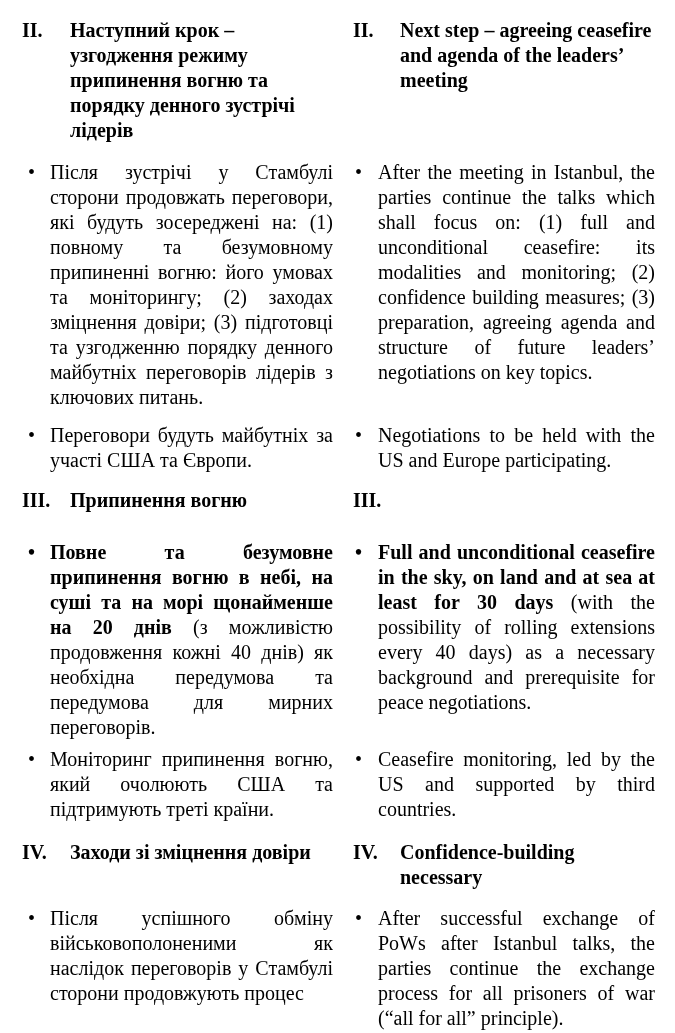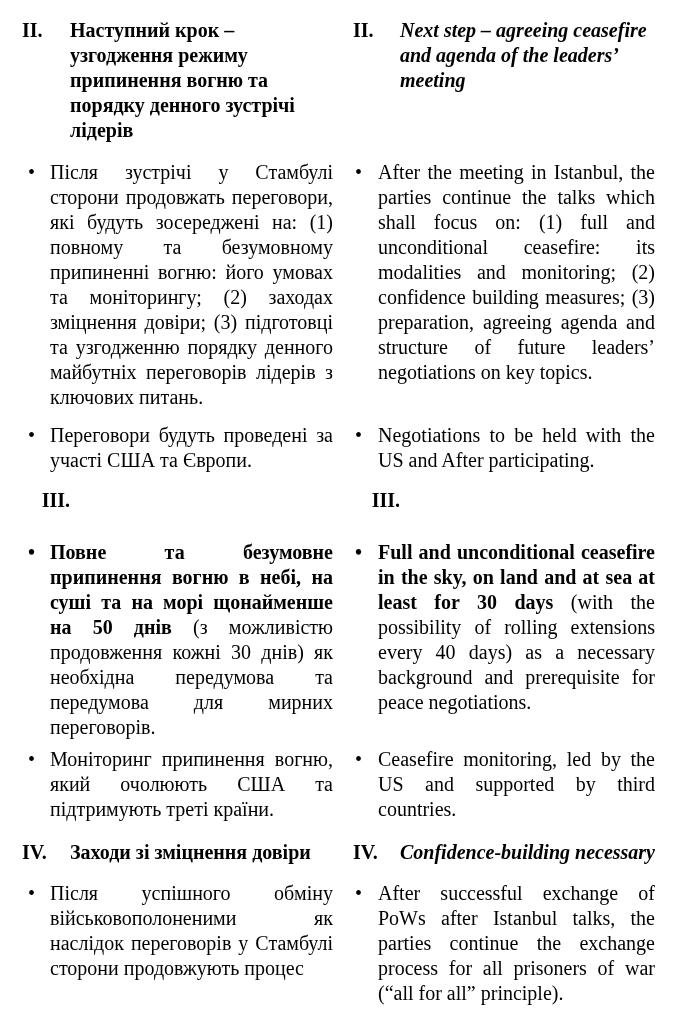--- a/index.html
+++ b/index.html
@@ -21,31 +21,31 @@
   }
   .row {
     display: grid;
     grid-template-columns: 311px 302px;
     column-gap: 20px;
     align-items: start;
   }
   .r0 { margin-bottom: 17px; }
   .r1 { margin-bottom: 13px; }
   .r2 { margin-bottom: 15px; }
-  .r3 { margin-bottom: 27px; text-align: right; }
+  .r3 { margin-bottom: 27px; }
   .r4 { margin-bottom: 7px; }
   .r5 { margin-bottom: 18px; }
   .r6 { margin-bottom: 16px; }
   .r7 { margin-bottom: 0; }
 
   .heading { display: flex; font-weight: bold; }
   .heading .numeral { flex: 0 0 48px; }
   .cell.en .heading .numeral { flex-basis: 47px; }
   .heading .title { flex: 1; }
-  .cell.en .heading .title { max-width: 255px; font-style: italic; }
+  .cell.en .heading .title { max-width: 255px; }
 
   .bullet { display: flex; }
   .cell.ua .bullet { padding-left: 6px; }
   .cell.en .bullet { padding-left: 2px; }
   .bullet .marker { flex: 0 0 22px; }
   .cell.en .bullet .marker { flex-basis: 23px; }
   .bullet .text { flex: 1; text-align: justify; }
   .bold-lead { font-weight: bold; }
 </style>
 </head>
@@ -80,49 +80,50 @@
         <span class="marker">•</span>
         <span class="text">After the meeting in Istanbul, the parties continue the talks which shall focus on: (1) full and unconditional ceasefire: its modalities and monitoring; (2) confidence building measures; (3) preparation, agreeing agenda and structure of future leaders’ negotiations on key topics.</span>
       </div>
     </div>
   </div>
 
   <div class="row r2">
     <div class="cell ua">
       <div class="bullet">
         <span class="marker">•</span>
-        <span class="text">Переговори будуть проведені за участі США та Європи.</span>
+        <span class="text">Переговори будуть майбутніх за участі США та Європи.</span>
       </div>
     </div>
     <div class="cell en">
       <div class="bullet">
         <span class="marker">•</span>
-        <span class="text">Negotiations to be held with the US and After participating.</span>
+        <span class="text">Negotiations to be held with the US and Europe participating.</span>
       </div>
     </div>
   </div>
 
   <div class="row r3">
     <div class="cell ua">
       <div class="heading">
         <span class="numeral">III.</span>
+        <span class="title">Припинення вогню</span>
       </div>
     </div>
     <div class="cell en">
       <div class="heading">
         <span class="numeral">III.</span>
       </div>
     </div>
   </div>
 
   <div class="row r4">
     <div class="cell ua">
       <div class="bullet">
         <span class="marker bold-lead">•</span>
-        <span class="text"><span class="bold-lead">Повне та безумовне припинення вогню в небі, на суші та на морі щонайменше на 50 днів</span><span> (з можливістю продовження кожні 30 днів) як необхідна передумова та передумова для мирних переговорів.</span></span>
+        <span class="text"><span class="bold-lead">Повне та безумовне припинення вогню в небі, на суші та на морі щонайменше на 20 днів</span><span> (з можливістю продовження кожні 40 днів) як необхідна передумова та передумова для мирних переговорів.</span></span>
       </div>
     </div>
     <div class="cell en">
       <div class="bullet">
         <span class="marker bold-lead">•</span>
         <span class="text"><span class="bold-lead">Full and unconditional ceasefire in the sky, on land and at sea at least for 30 days</span><span> (with the possibility of rolling extensions every 40 days) as a necessary background and prerequisite for peace negotiations.</span></span>
       </div>
     </div>
   </div>
 

